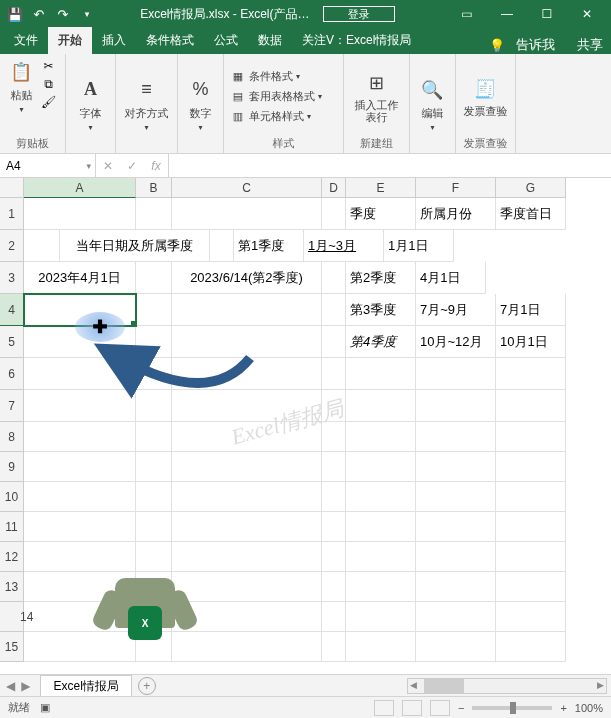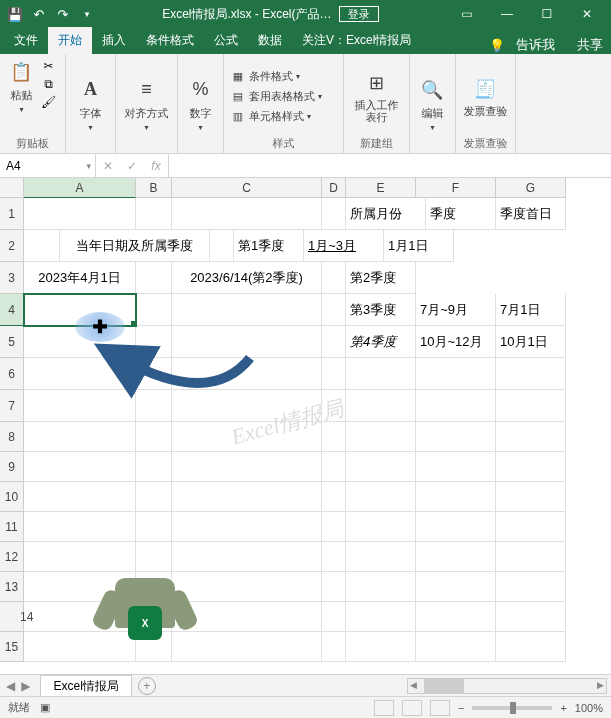--- a/index.html
+++ b/index.html
@@ -5,26 +5,26 @@
 * { margin: 0; padding: 0; box-sizing: border-box; font-family: "Microsoft YaHei", sans-serif; }
 body { width: 611px; height: 718px; background: #fff; overflow: hidden; font-size: 12px; position: relative; }
 
 
 .titlebar { height: 28px; background: #217346; display: flex; align-items: center; color: #fff; padding: 0 4px; }
 .titlebar .qat { display: flex; gap: 2px; align-items: center; }
 .titlebar .qat-btn { width: 22px; height: 22px; display: flex; align-items: center; justify-content: center; font-size: 13px; }
 .titlebar .title { flex: 1; text-align: center; font-size: 12px; white-space: nowrap; overflow: hidden; }
 .titlebar .winctl { display: flex; gap: 0; }
 .titlebar .winbtn { width: 40px; height: 28px; display: flex; align-items: center; justify-content: center; font-size: 12px; }
-.titlebar .login { border: 1px solid #fff; padding: 1px 8px; margin: 0 4px; font-size: 11px; }
+.titlebar .login { border: 1px solid #fff; padding: 1px 24px; margin: 0 10px; font-size: 11px; }
 
 
 .tabs { height: 26px; background: #217346; display: flex; align-items: flex-end; color: #fff; padding-left: 4px; }
 .tab { padding: 5px 10px 5px; font-size: 12px; cursor: pointer; }
-.tab.active { background: #f3f3f3; color: #0369a1; }
+.tab.active { background: #f3f3f3; color: #404040; font-weight: bold; }
 .tabs .right { margin-left: auto; display: flex; align-items: center; padding-right: 8px; gap: 10px; }
 .tabs .right span { font-size: 13px; }
 
 
 .ribbon { height: 100px; background: #f3f3f3; border-bottom: 1px solid #d4d4d4; display: flex; }
 .rgroup { border-right: 1px solid #d4d4d4; display: flex; flex-direction: column; justify-content: space-between; padding: 4px 6px 2px; align-items: center; }
 .rgroup .glabel { font-size: 11px; color: #666; text-align: center; padding-top: 2px; }
 .rgroup .gbody { display: flex; flex-direction: column; align-items: center; justify-content: center; flex: 1; gap: 2px; }
 .bigbtn { display: flex; flex-direction: column; align-items: center; gap: 2px; font-size: 11px; color: #444; }
 .bigbtn .icn { width: 28px; height: 28px; display: flex; align-items: center; justify-content: center; font-size: 18px; }
@@ -262,38 +262,39 @@
       <div class="rowhdr" style="height: 30px; line-height: 30px;">13</div>
       <div class="rowhdr" style="height: 30px; line-height: 30px; padding-left: 20px;">14</div>
       <div class="rowhdr" style="height: 30px; line-height: 30px;">15</div>
     </div>
   <div class="cells" id="cells">
       <div class="cellrow">
         <div class="cell" style="width: 112px; height: 32px;"></div>
         <div class="cell" style="width: 36px; height: 32px;"></div>
         <div class="cell" style="width: 150px; height: 32px;"></div>
         <div class="cell" style="width: 24px; height: 32px;"></div>
+        <div class="cell center" style="width: 70px; height: 32px; justify-content: flex-start;">季度</div>
         <div class="cell center" style="width: 80px; height: 32px; justify-content: flex-start;">所属月份</div>
-        <div class="cell center" style="width: 70px; height: 32px; justify-content: flex-start;">季度</div>
         <div class="cell center" style="width: 70px; height: 32px; justify-content: flex-start;">季度首日</div>
       </div>
       <div class="cellrow">
         <div class="cell" style="width: 36px; height: 32px;"></div>
         <div class="cell center" style="width: 150px; height: 32px;">当年日期及所属季度</div>
         <div class="cell" style="width: 24px; height: 32px;"></div>
         <div class="cell center" style="width: 70px; height: 32px; justify-content: flex-start;">第1季度</div>
         <div class="cell center" style="width: 80px; height: 32px; justify-content: flex-start; text-decoration: underline;">1月~3月</div>
         <div class="cell center" style="width: 70px; height: 32px; justify-content: flex-start;">1月1日</div>
       </div>
       <div class="cellrow">
         <div class="cell center" style="width: 112px; height: 32px;">2023年4月1日</div>
         <div class="cell" style="width: 36px; height: 32px;"></div>
         <div class="cell center" style="width: 150px; height: 32px;">2023/6/14(第2季度)</div>
         <div class="cell" style="width: 24px; height: 32px;"></div>
         <div class="cell center" style="width: 70px; height: 32px; justify-content: flex-start;">第2季度</div>
+        <div class="cell center" style="width: 70px; height: 32px; justify-content: flex-start;">4月1日</div>
       </div>
       <div class="cellrow">
         <div class="cell selected" style="width: 112px; height: 32px;"></div>
         <div class="cell" style="width: 36px; height: 32px;"></div>
         <div class="cell" style="width: 150px; height: 32px;"></div>
         <div class="cell" style="width: 24px; height: 32px;"></div>
         <div class="cell center" style="width: 70px; height: 32px; justify-content: flex-start;">第3季度</div>
         <div class="cell center" style="width: 80px; height: 32px; justify-content: flex-start;">7月~9月</div>
         <div class="cell center" style="width: 70px; height: 32px; justify-content: flex-start;">7月1日</div>
       </div>

